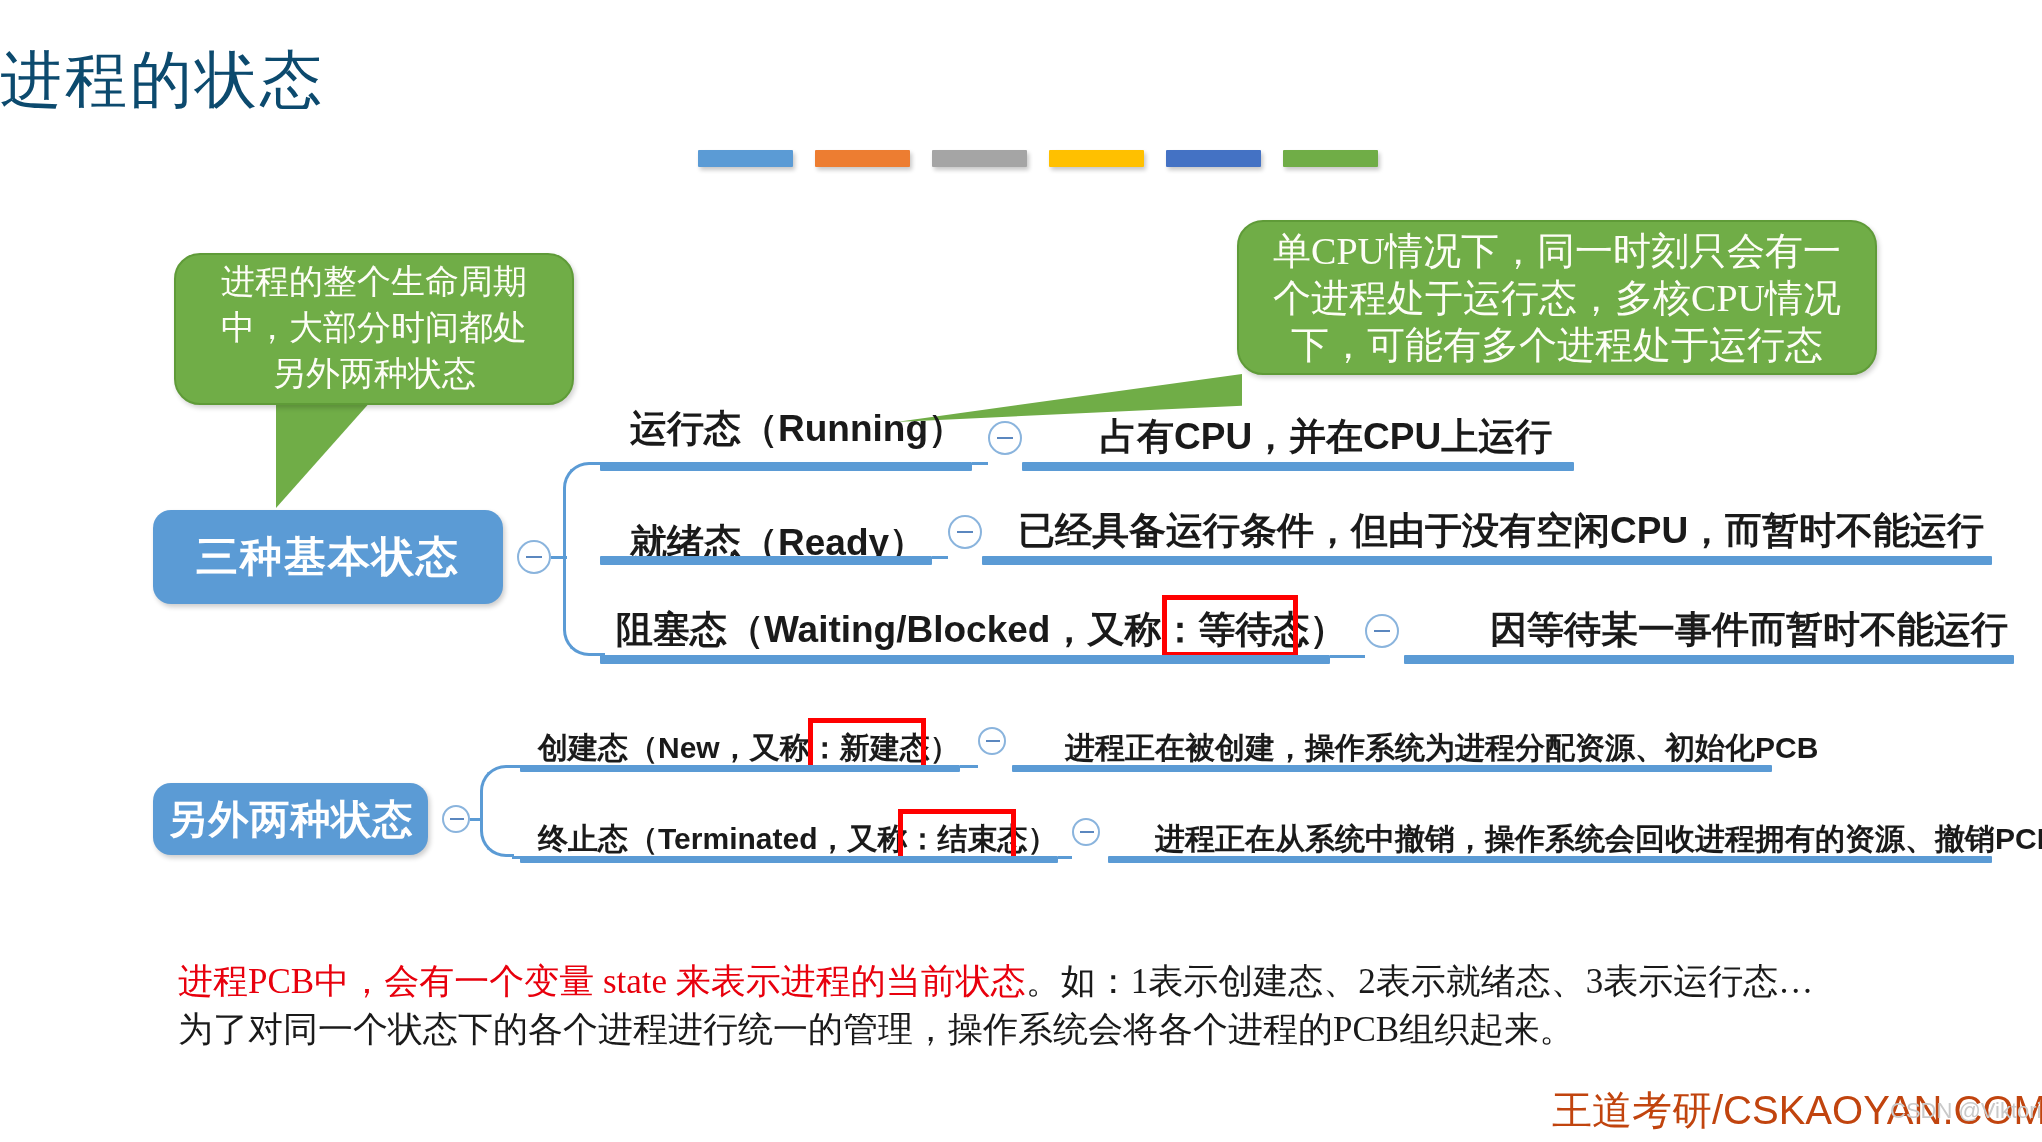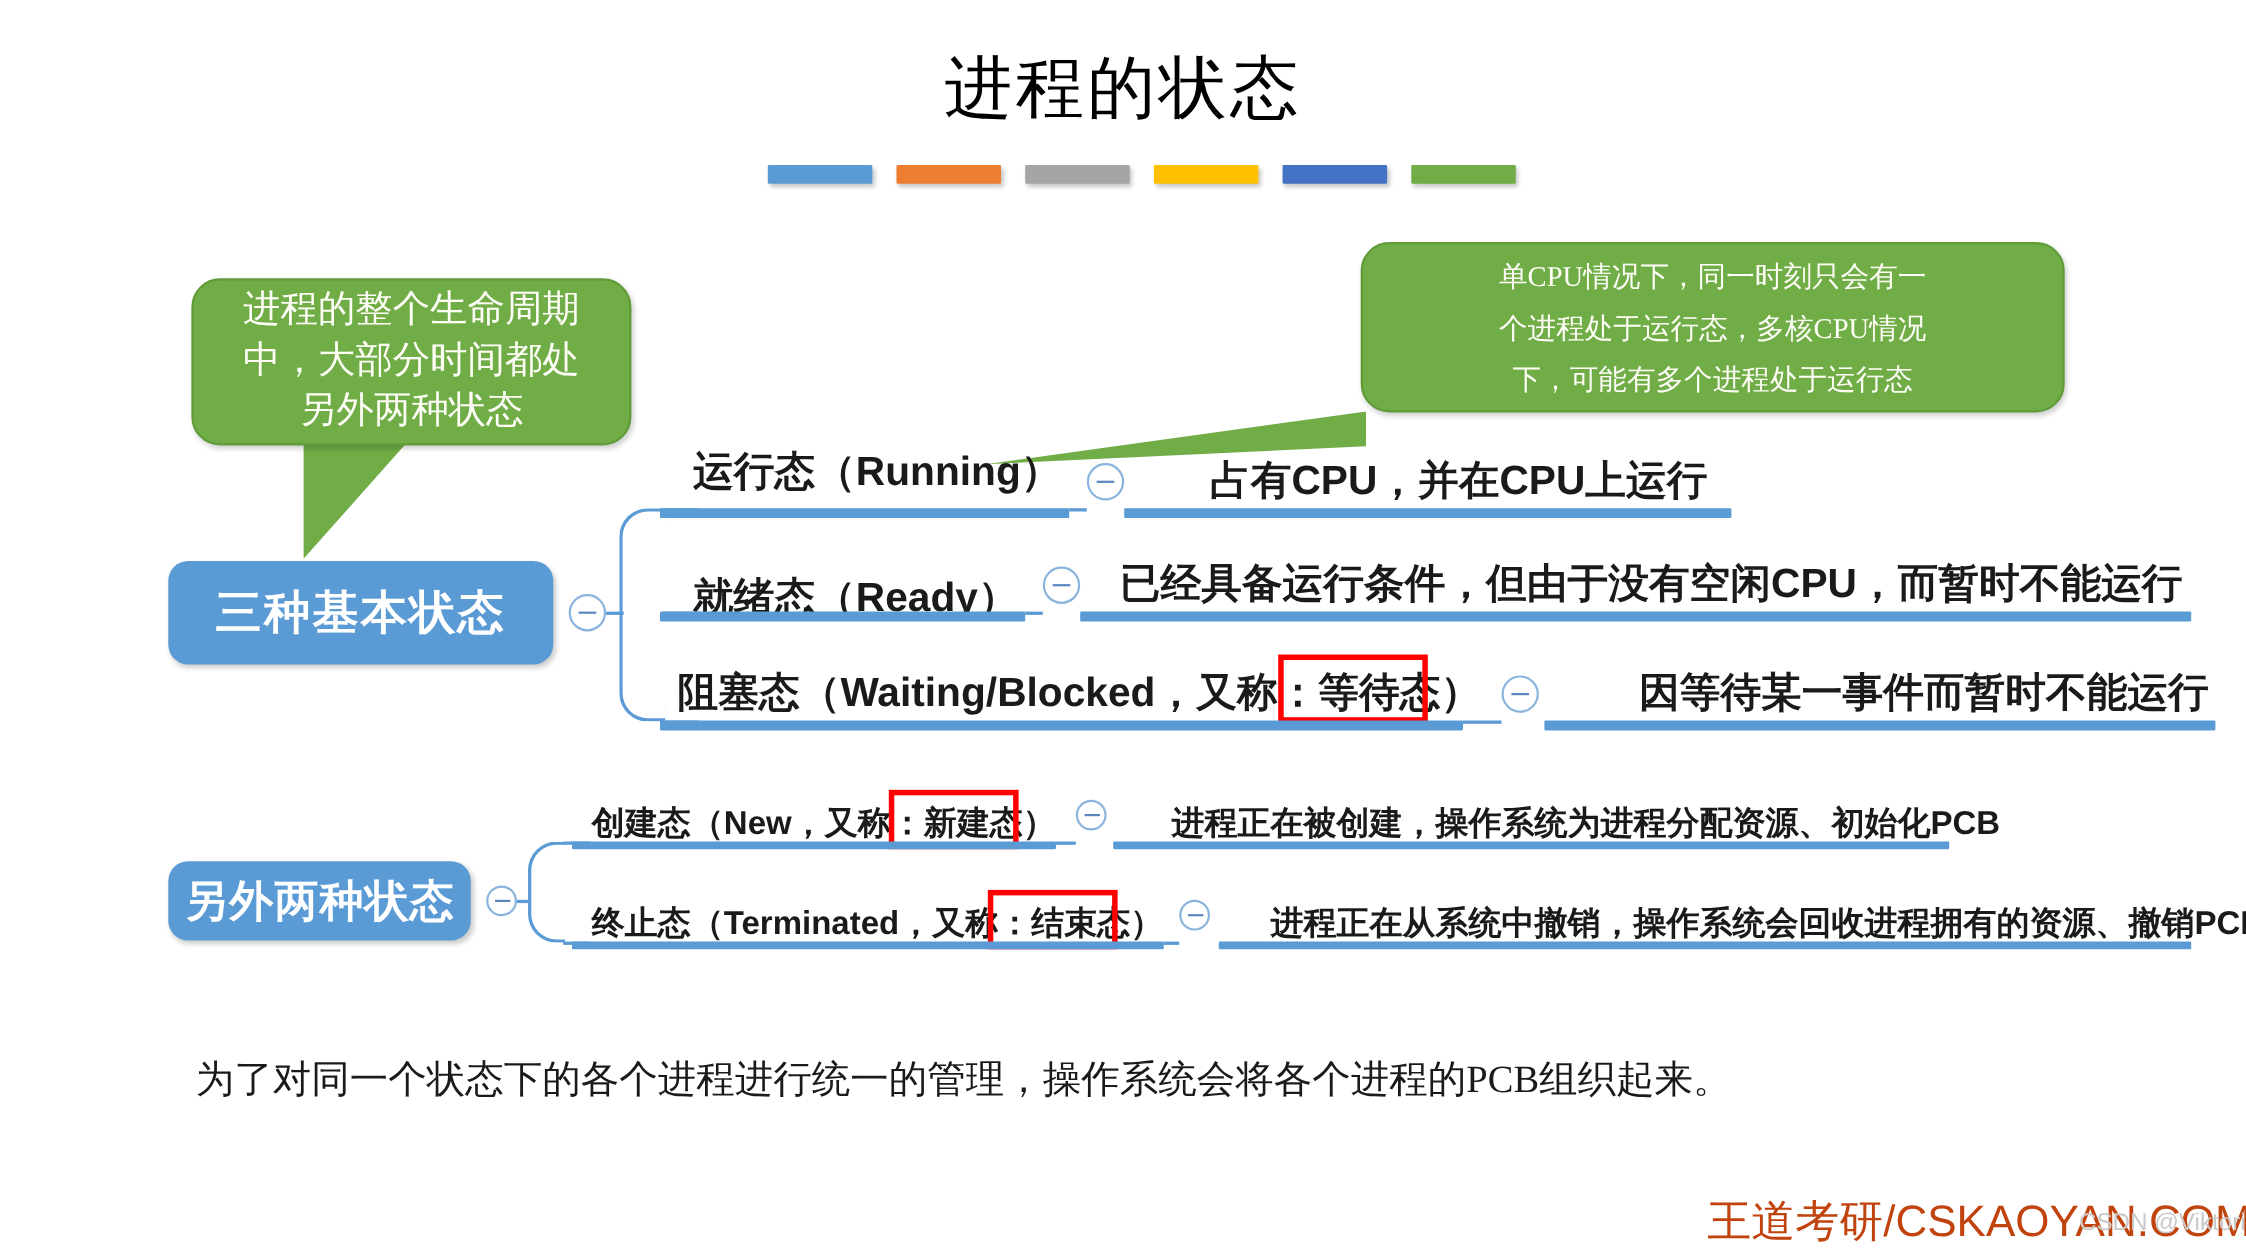--- a/index.html
+++ b/index.html
@@ -7,23 +7,23 @@
     width: 2042px; height: 1142px;
     background: #ffffff;
     font-family: "Liberation Sans", "DejaVu Sans", sans-serif;
     overflow: hidden;
   }
   #slide { position: relative; width: 2042px; height: 1142px; background: #fff; }
 
   
   .title {
     position: absolute; left: 0; top: 38px; width: 2042px;
-    text-align: center;
+    text-align: left;
     font-family: "Liberation Serif", "DejaVu Serif", serif;
-    font-size: 62px; color: #000000; letter-spacing: 3px;
+    font-size: 62px; color: #0c4a6e; letter-spacing: 3px;
     white-space: nowrap;
   }
   .bars { position: absolute; left: 698px; top: 150px; display: flex; gap: 22px; }
   .bars .bar { width: 95px; height: 17px; border-radius: 1px;
                box-shadow: 2px 3px 4px rgba(0,0,0,0.22); }
   .bars .bar.b0 { width: 95px; }
 
   
   .callout {
     position: absolute;
@@ -35,21 +35,21 @@
     font-family: "Liberation Serif", "DejaVu Serif", serif;
     box-shadow: 2px 3px 5px rgba(0,0,0,0.18);
     display: flex; align-items: center; justify-content: center;
   }
   #callout-left {
     left: 174px; top: 253px; width: 400px; height: 152px;
     font-size: 34px; line-height: 46px; padding: 4px 14px 6px;
   }
   #callout-right {
     left: 1237px; top: 220px; width: 640px; height: 155px;
-    font-size: 26px; line-height: 47px; padding: 4px 16px 2px;
+    font-size: 38px; line-height: 47px; padding: 4px 16px 2px;
   }
   .callout .txt { display: block; }
   
   .tail-left {
     position: absolute; left: 276px; top: 400px;
     width: 0; height: 0;
     border-left: 0px solid transparent;
     border-right: 96px solid transparent;
     border-top: 108px solid #70ad47;
   }
@@ -236,19 +236,20 @@
     <span>终止态（Terminated，又称：</span><span>结束态）</span>
   </div>
   <div class="redbox" style="left:898px; top:809px; width:118px; height:54px;"></div>
   <div class="ubar thin" style="left:520px; top:856px; width:538px;"></div>
   <div class="collapse small" style="left:1072px; top:818px;"></div>
   <div class="hline" style="left:1058px; top:856px; width:14px;"></div>
   <div class="btext" style="left:1155px; top:819px; font-size:30px;">进程正在从系统中撤销，操作系统会回收进程拥有的资源、撤销PCB</div>
   <div class="ubar thin" style="left:1108px; top:856px; width:884px;"></div>
 
   <div class="para">
+    <div><span class="red">进程PCB中，会有一个变量 state 来表示进程的当前状态</span><span>。如：1表示创建态、2表示就绪态、3表示运行态…</span></div>
     <div>为了对同一个状态下的各个进程进行统一的管理，操作系统会将各个进程的PCB组织起来。</div>
   </div>
 
   <div class="footer">王道考研/CSKAOYAN.COM</div>
   <div class="watermark">CSDN @Viktoriae</div>
 
 </div>
 
 </body></html>

